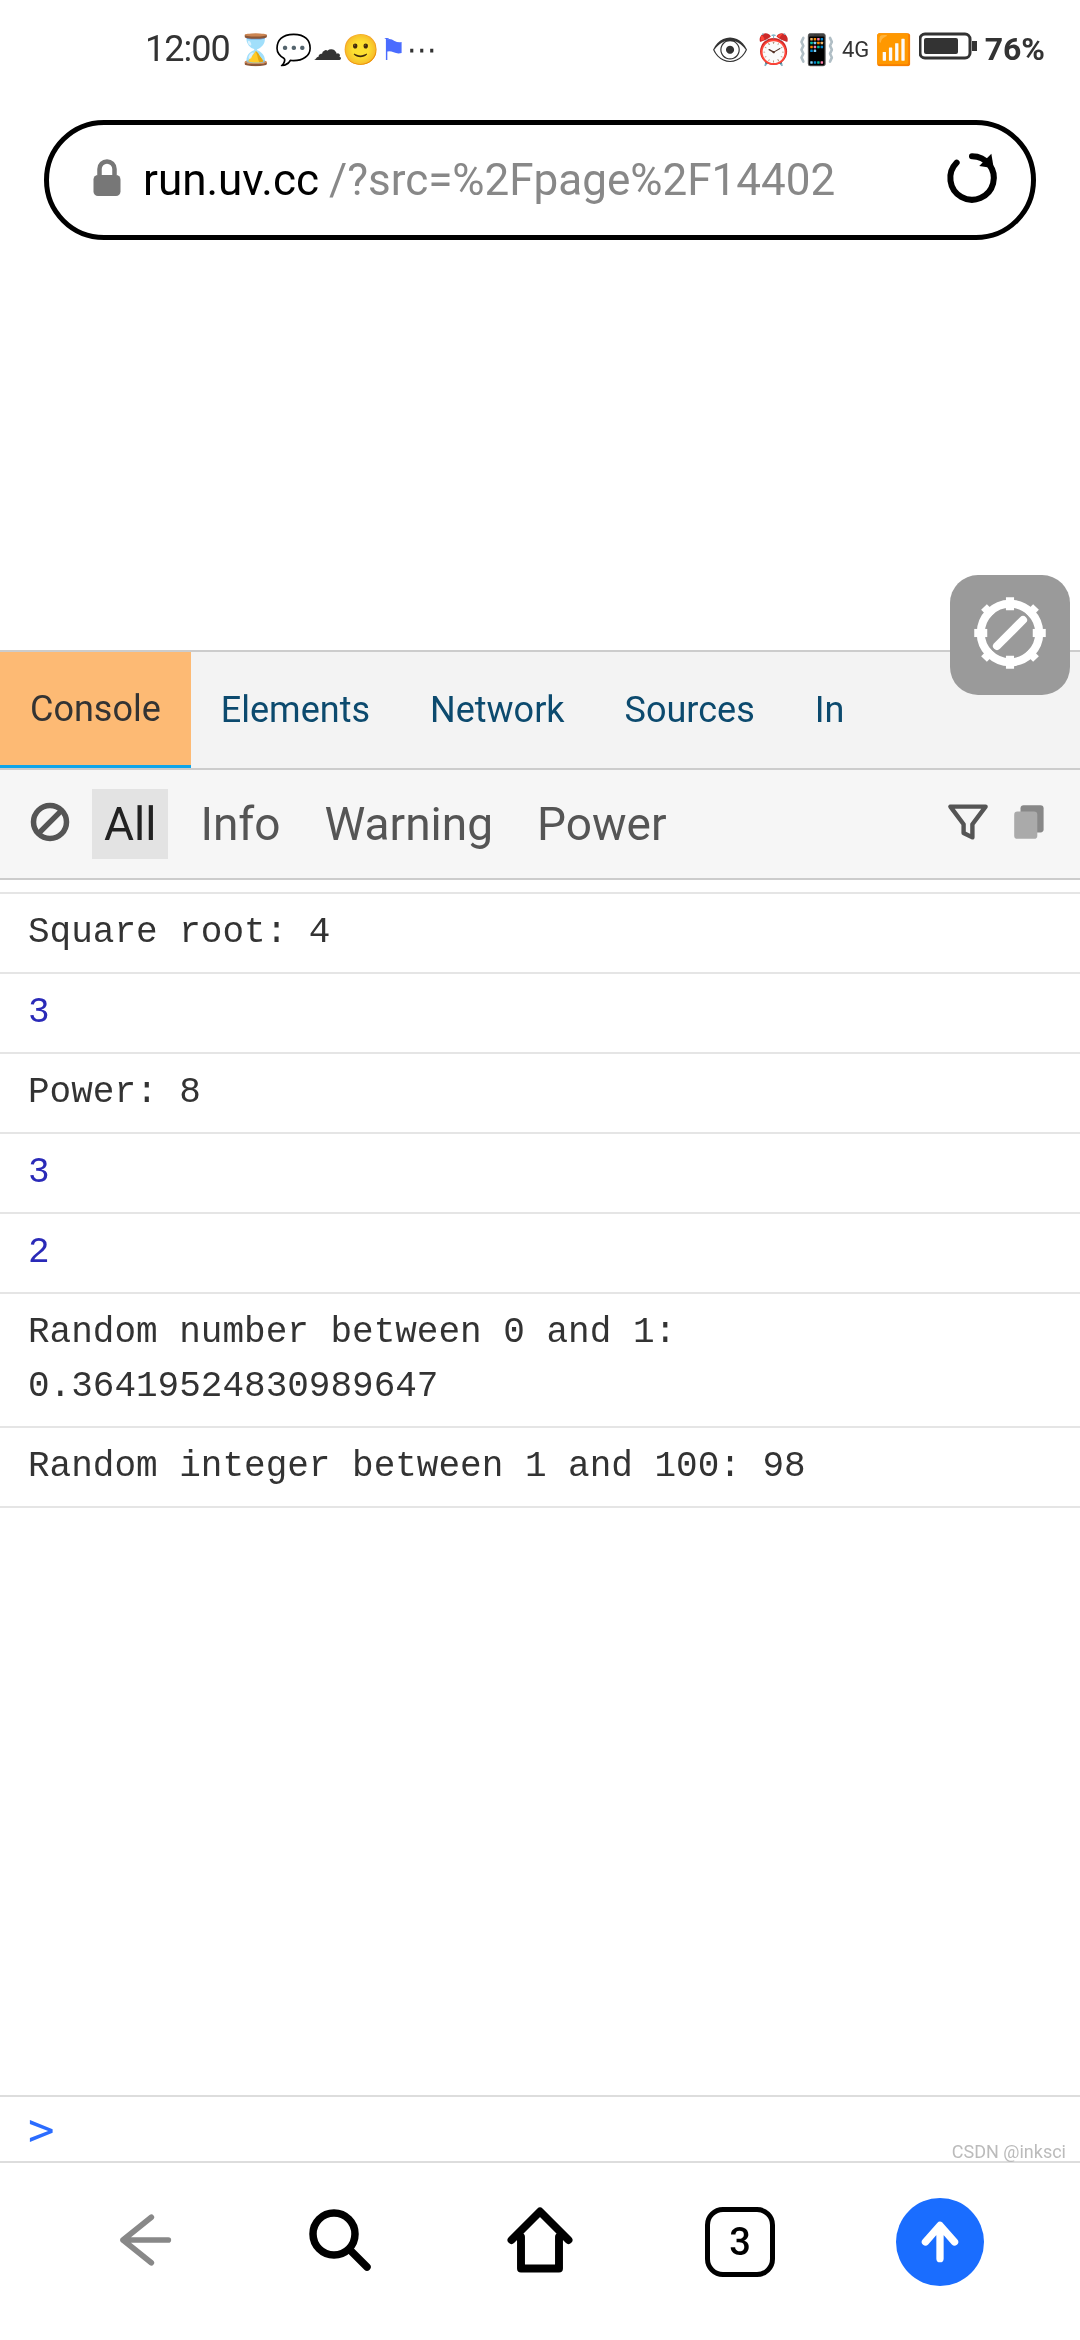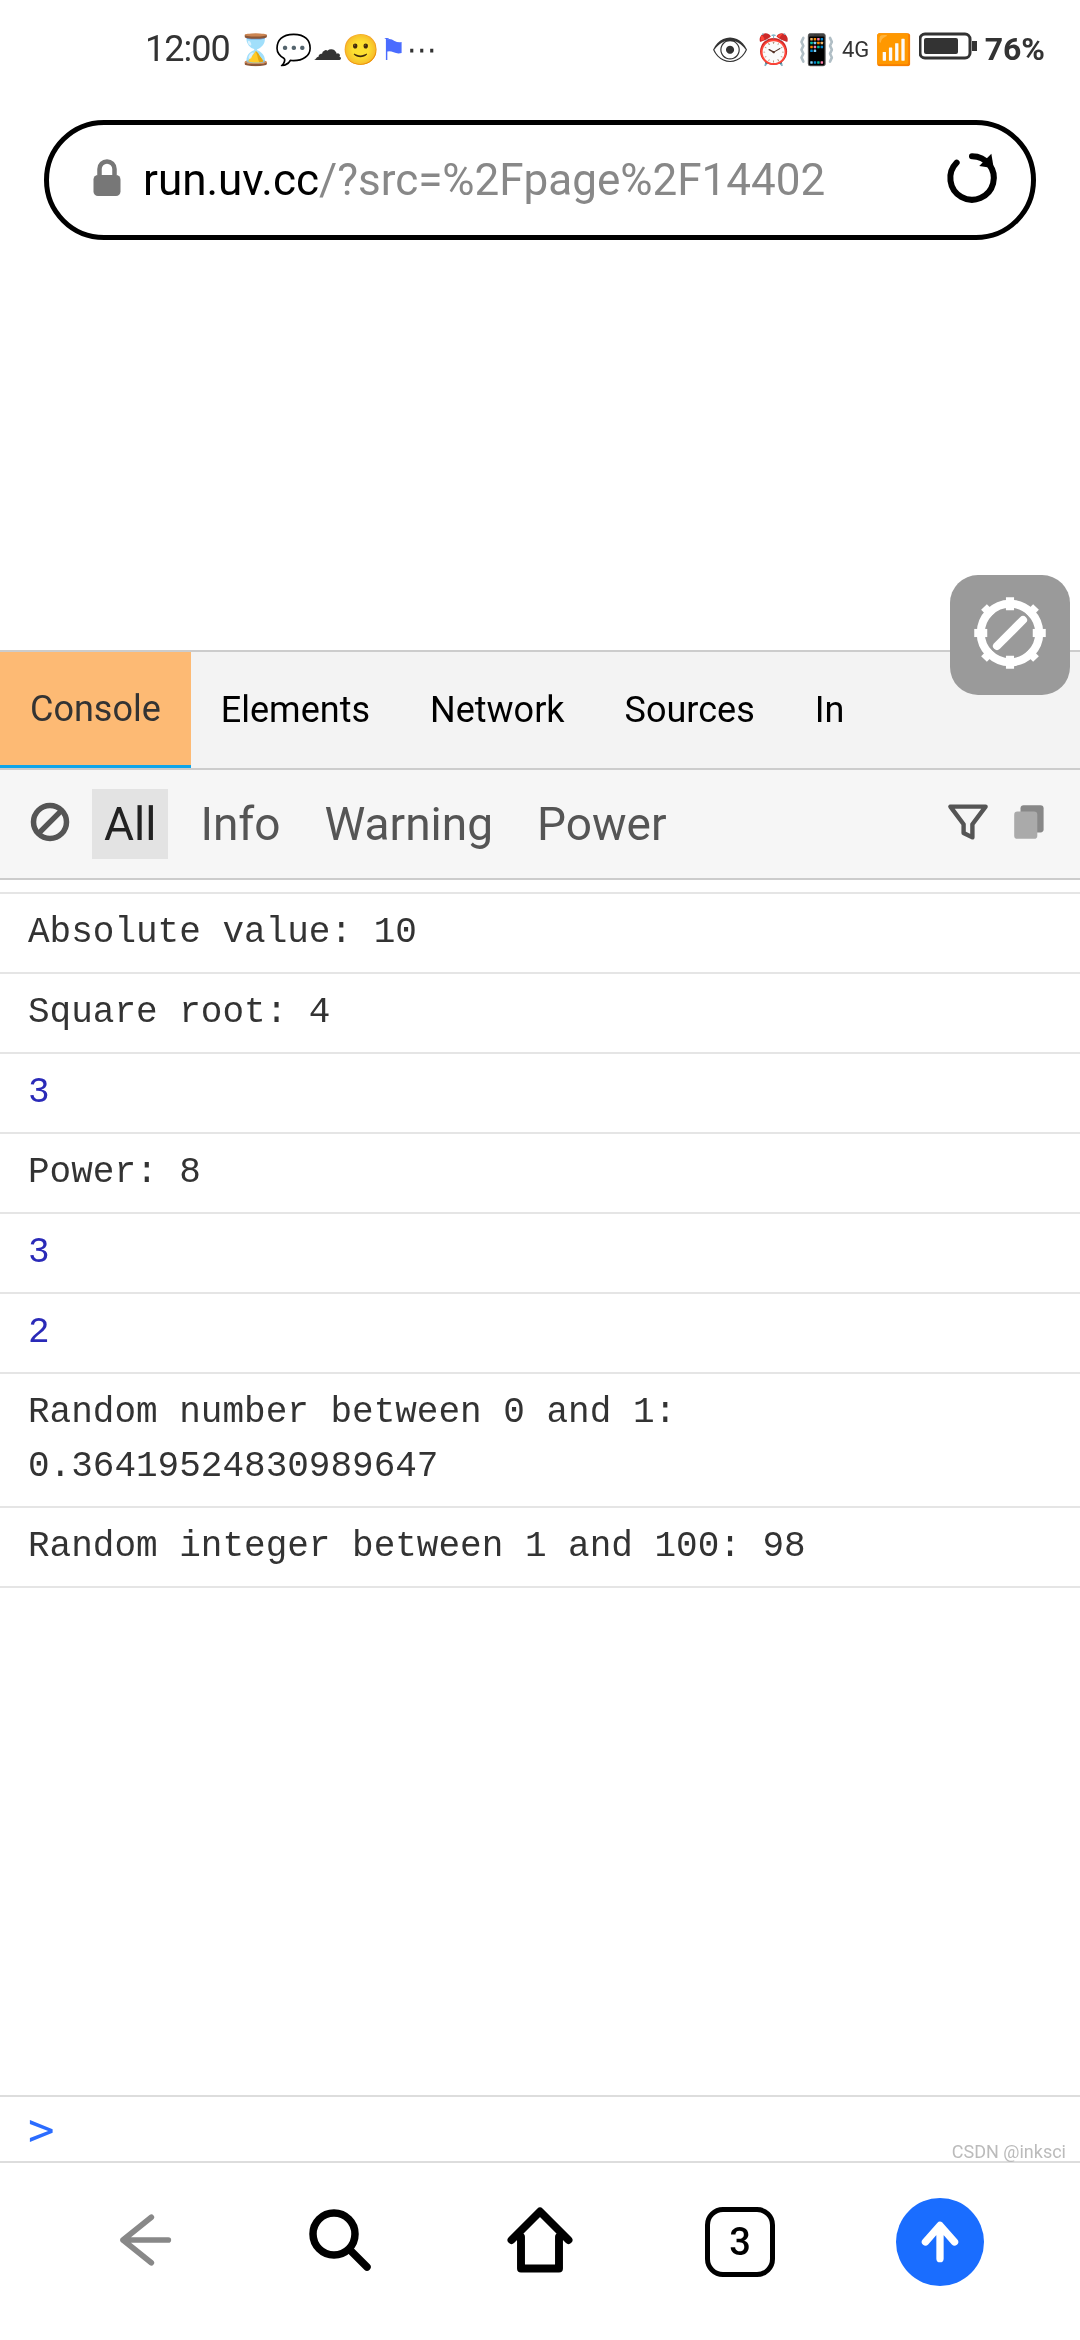--- a/index.html
+++ b/index.html
@@ -33,39 +33,39 @@
       border: 5px solid #000;
       border-radius: 70px;
       height: 120px;
       display: flex;
       align-items: center;
       padding: 0 30px 0 40px;
       gap: 18px;
     }
     .lock-icon { color: #666; flex: 0 0 auto; }
     .url-text { font-size: 44px; color: #000; white-space: nowrap; overflow: hidden; flex: 1; }
-    .url-text .muted { color: #888; }
+    .url-text .muted { color: #888; margin-left: 10px; }
     .reload-icon { flex: 0 0 auto; }
 
     
     .devtools-area { margin-top: 400px; }
     .tabs-row {
       display: flex;
       border-top: 2px solid #ccc;
       border-bottom: 2px solid #ccc;
       background: #f3f3f3;
       height: 120px;
       align-items: stretch;
     }
     .tab {
       padding: 0 30px;
       display: flex;
       align-items: center;
       font-size: 36px;
-      color: #000000;
+      color: #0c4a6e;
       white-space: nowrap;
     }
     .tab.active {
       background: #fdba74;
       border-bottom: 3px solid #0ea5e9;
       color: #333;
     }
 
     
     .floating-settings {
@@ -250,21 +250,20 @@
     </span>
     <span>
       <svg width="42" height="42" viewBox="0 0 40 40">
           <rect x="10" y="4" width="22" height="26" rx="3" fill="#888"></rect>
           <rect x="4" y="10" width="22" height="26" rx="3" fill="#aaa"></rect>
         </svg>
     </span>
   </div>
 
   <div id="logs-container">
-      <div class="log">Absolute value: 10</div>
       <div class="log">Square root: 4</div>
       <div class="log numeric">3</div>
       <div class="log">Power: 8</div>
       <div class="log numeric">3</div>
       <div class="log numeric">2</div>
       <div class="log">Random number between 0 and 1: 0.36419524830989647</div>
       <div class="log">Random integer between 1 and 100: 98</div>
     </div>
 </div>
 

